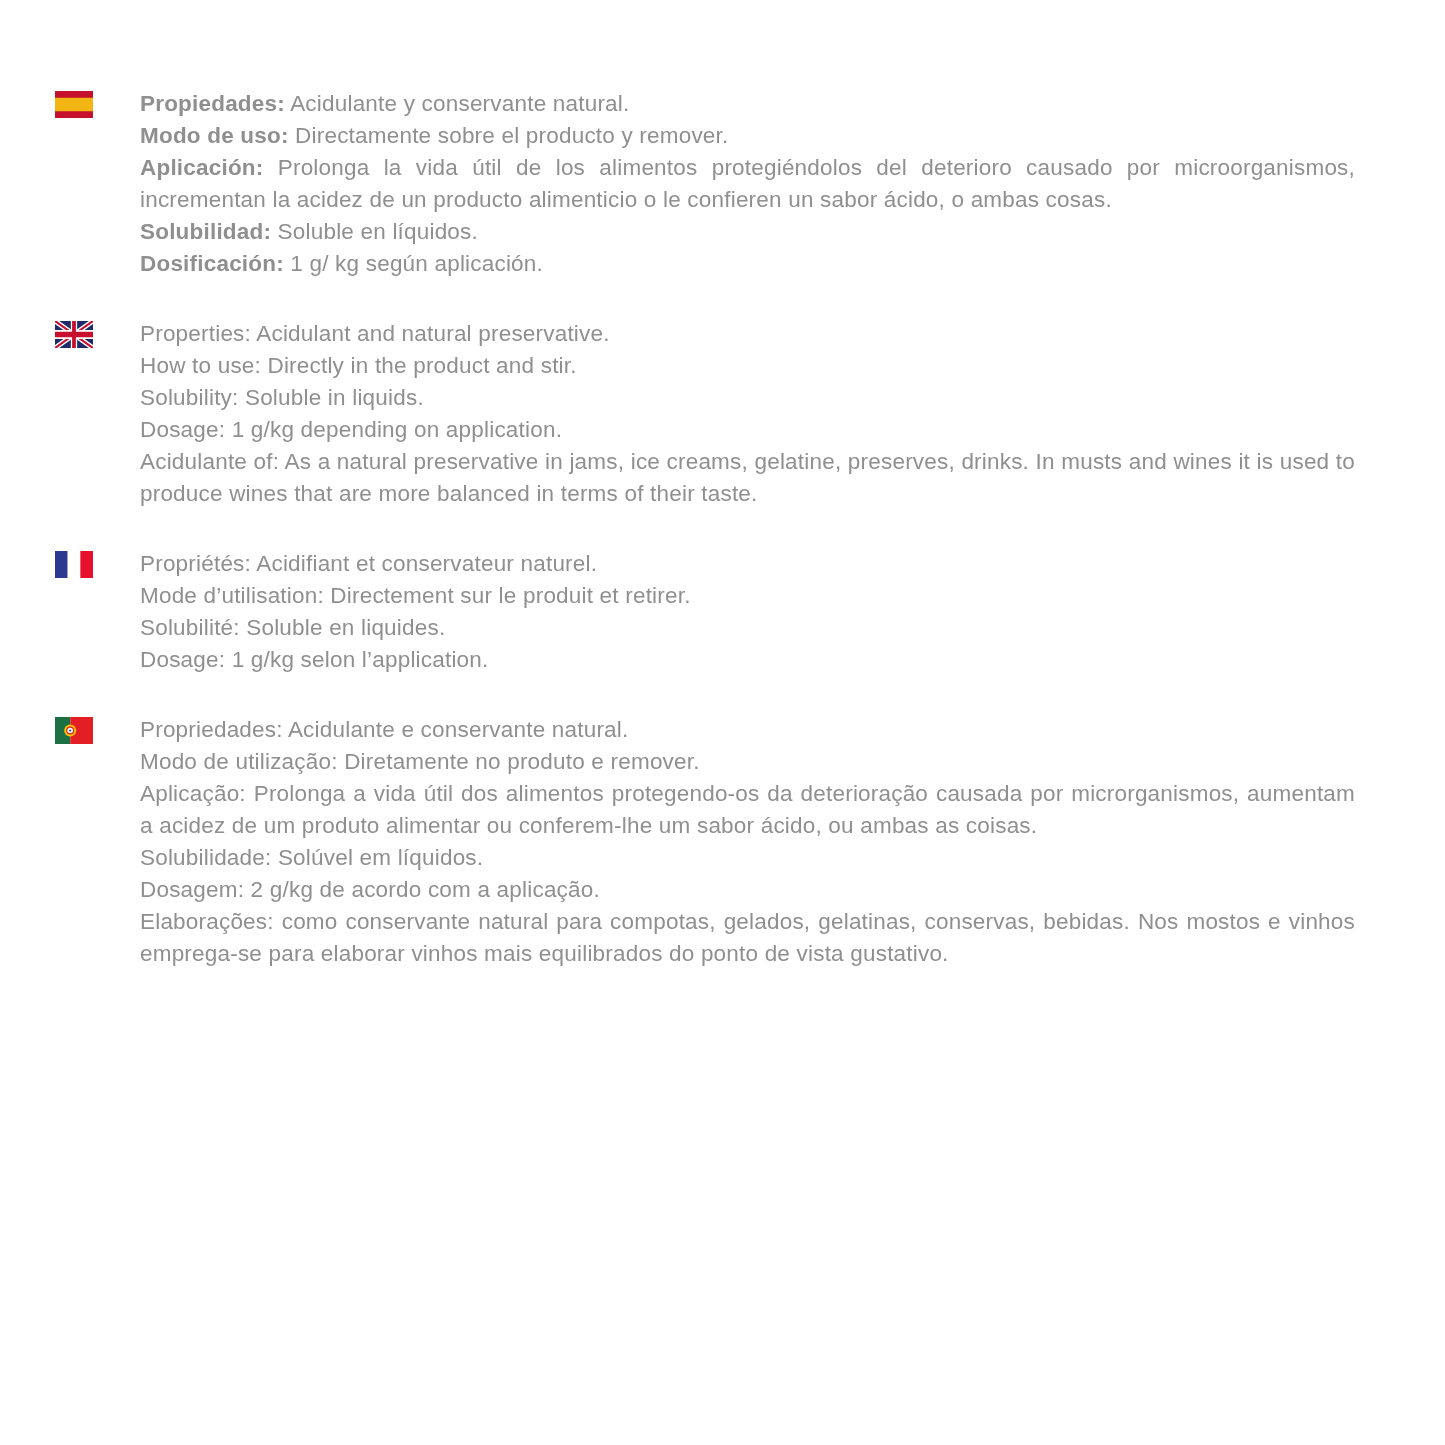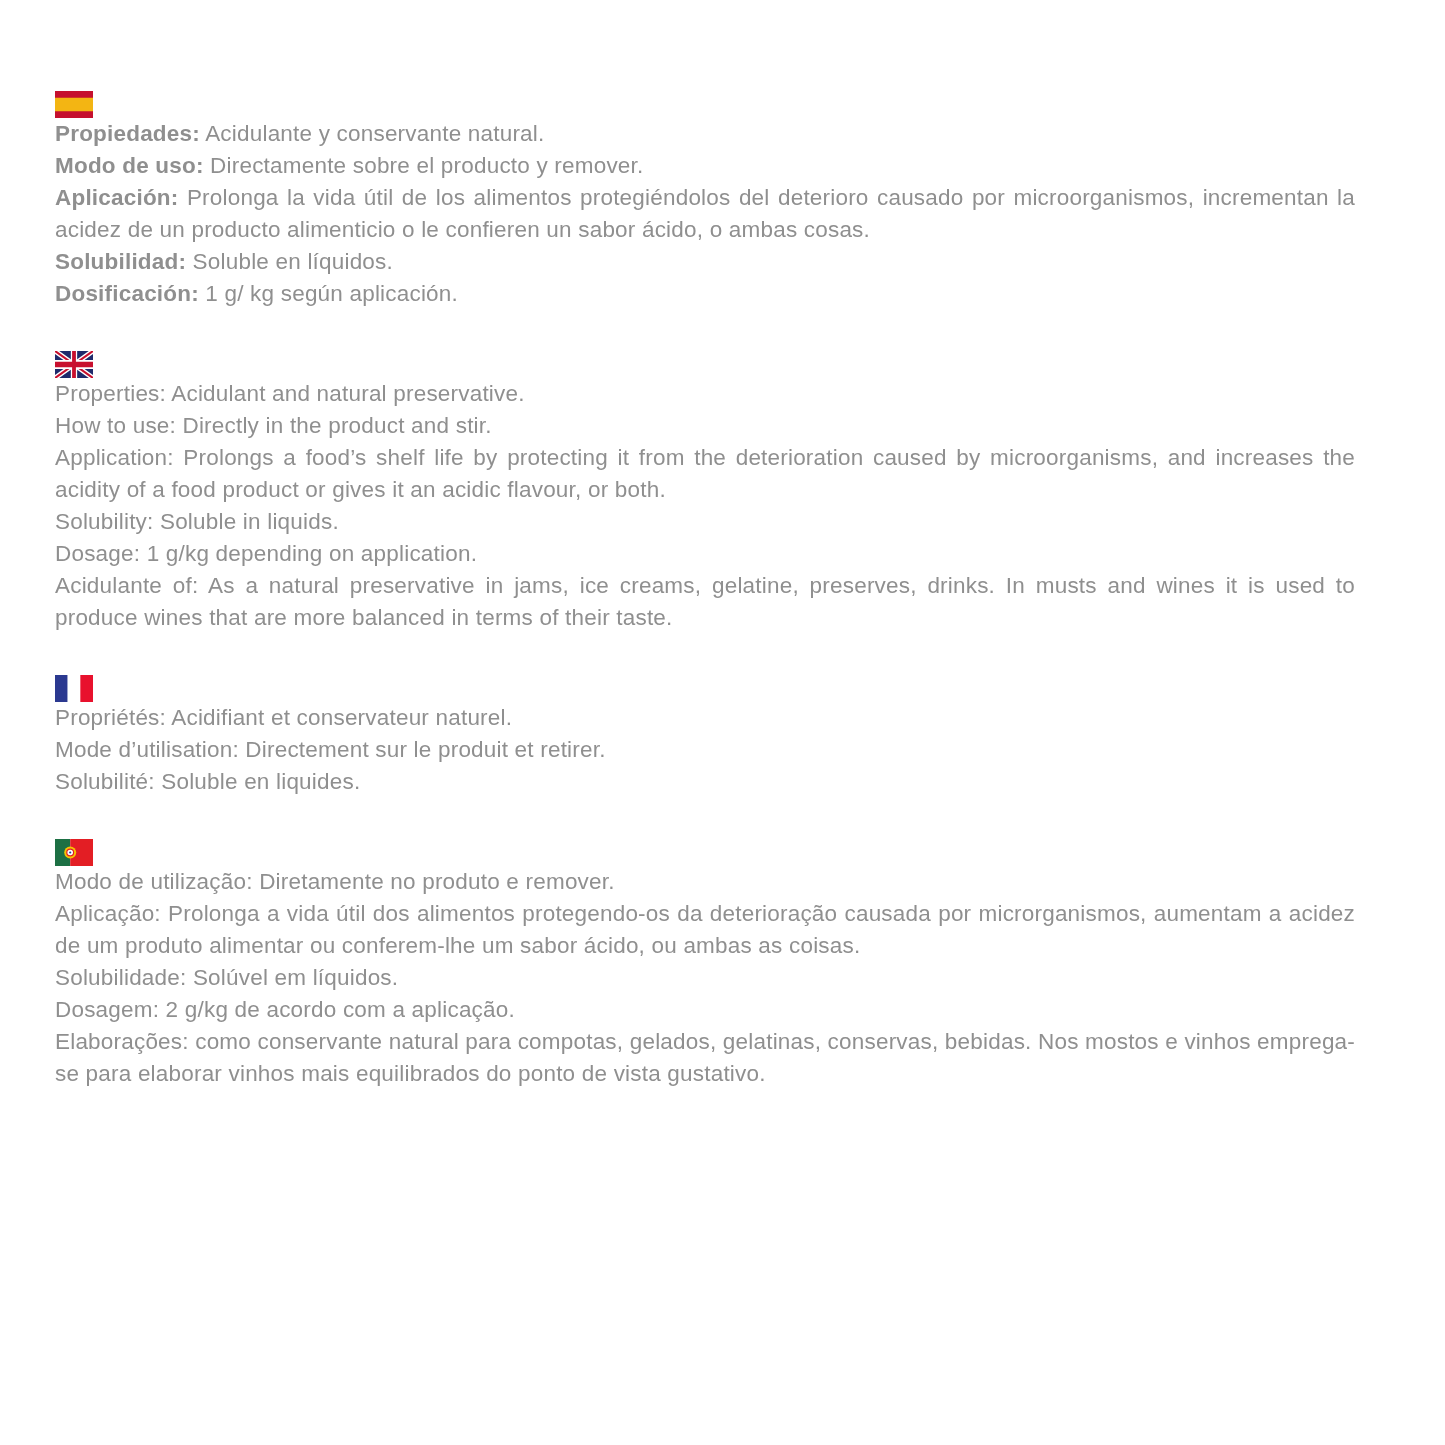--- a/index.html
+++ b/index.html
@@ -16,21 +16,20 @@
   }
   .page {
     box-sizing: border-box;
     width: 1445px;
     padding: 88px 90px 0 55px;
   }
   .section {
     display: flex;
     align-items: flex-start;
     margin-bottom: 38px;
-    flex-direction: column;
   }
   .flag-col {
     flex: none;
     width: 85px;
     padding-top: 3px;
   }
   .flag {
     display: block;
     width: 38px;
     height: 27px;
@@ -77,54 +76,55 @@
         <rect x="0" y="0" width="60" height="30" fill="#1f2a6b"></rect>
         <path d="M0,0 L60,30 M60,0 L0,30" fill="none" stroke-width="6" stroke="#ffffff"></path>
         <path d="M0,0 L60,30 M60,0 L0,30" fill="none" stroke-width="2.6" stroke="#c8102e"></path>
         <path d="M30,0 L30,30 M0,15 L60,15" fill="none" stroke-width="10" stroke="#ffffff"></path>
         <path d="M30,0 L30,30 M0,15 L60,15" fill="none" stroke-width="6" stroke="#c8102e"></path>
       </svg>
     </div>
     <div class="text-col">
       <p class="entry"><span class="entry-label">Properties:</span> <span class="entry-text">Acidulant and natural preservative.</span></p>
       <p class="entry"><span class="entry-label">How to use:</span> <span class="entry-text">Directly in the product and stir.</span></p>
-      <p class="entry"><span class="entry-label">Application:</span> <span class="entry-text">Prolongs a food’s shelf life by protecting it from the deterioration caused by microorganisms, and increases the acidity of a food product or gives it an acidic flavour, or both.</span></p>
       <p class="entry"><span class="entry-label">Solubility:</span> <span class="entry-text">Soluble in liquids.</span></p>
       <p class="entry"><span class="entry-label">Dosage:</span> <span class="entry-text">1 g/kg depending on application.</span></p>
       <p class="entry"><span class="entry-label">Acidulante of:</span> <span class="entry-text">As a natural preservative in jams, ice creams, gelatine, preserves, drinks. In musts and wines it is used to produce wines that are more balanced in terms of their taste.</span></p>
     </div>
   </section>
 
   <section class="section">
     <div class="flag-col">
       <svg class="flag" viewBox="0 0 38 27" preserveAspectRatio="none">
         <rect x="0" y="0" width="12.67" height="27" fill="#2b3990"></rect>
         <rect x="12.67" y="0" width="12.67" height="27" fill="#ffffff"></rect>
         <rect x="25.33" y="0" width="12.67" height="27" fill="#e8112d"></rect>
       </svg>
     </div>
     <div class="text-col">
       <p class="entry"><span class="entry-label">Propriétés:</span> <span class="entry-text">Acidifiant et conservateur naturel.</span></p>
       <p class="entry"><span class="entry-label">Mode d’utilisation:</span> <span class="entry-text">Directement sur le produit et retirer.</span></p>
       <p class="entry"><span class="entry-label">Solubilité:</span> <span class="entry-text">Soluble en liquides.</span></p>
+      <p class="entry"><span class="entry-label">Dosage:</span> <span class="entry-text">1 g/kg selon l’application.</span></p>
     </div>
   </section>
 
   <section class="section">
     <div class="flag-col">
       <svg class="flag" viewBox="0 0 38 27" preserveAspectRatio="none">
         <rect x="0" y="0" width="15.2" height="27" fill="#1d7044"></rect>
         <rect x="15.2" y="0" width="22.8" height="27" fill="#e31e24"></rect>
         <circle cx="15.2" cy="13.5" r="6" fill="#f8c300"></circle>
         <circle cx="15.2" cy="13.5" r="3.4" fill="#ffffff"></circle>
         <circle cx="15.2" cy="13.5" r="3.4" fill="none" stroke-width="1.2" stroke="#e31e24"></circle>
         <circle cx="15.2" cy="13.5" r="1.1" fill="#1b3f8f"></circle>
       </svg>
     </div>
     <div class="text-col">
+      <p class="entry"><span class="entry-label">Propriedades:</span> <span class="entry-text">Acidulante e conservante natural.</span></p>
       <p class="entry"><span class="entry-label">Modo de utilização:</span> <span class="entry-text">Diretamente no produto e remover.</span></p>
       <p class="entry"><span class="entry-label">Aplicação:</span> <span class="entry-text">Prolonga a vida útil dos alimentos protegendo-os da deterioração causada por microrganismos, aumentam a acidez de um produto alimentar ou conferem-lhe um sabor ácido, ou ambas as coisas.</span></p>
       <p class="entry"><span class="entry-label">Solubilidade:</span> <span class="entry-text">Solúvel em líquidos.</span></p>
       <p class="entry"><span class="entry-label">Dosagem:</span> <span class="entry-text">2 g/kg de acordo com a aplicação.</span></p>
       <p class="entry"><span class="entry-label">Elaborações:</span> <span class="entry-text">como conservante natural para compotas, gelados, gelatinas, conservas, bebidas. Nos mostos e vinhos emprega-se para elaborar vinhos mais equilibrados do ponto de vista gustativo.</span></p>
     </div>
   </section>
 
 </div>
 

